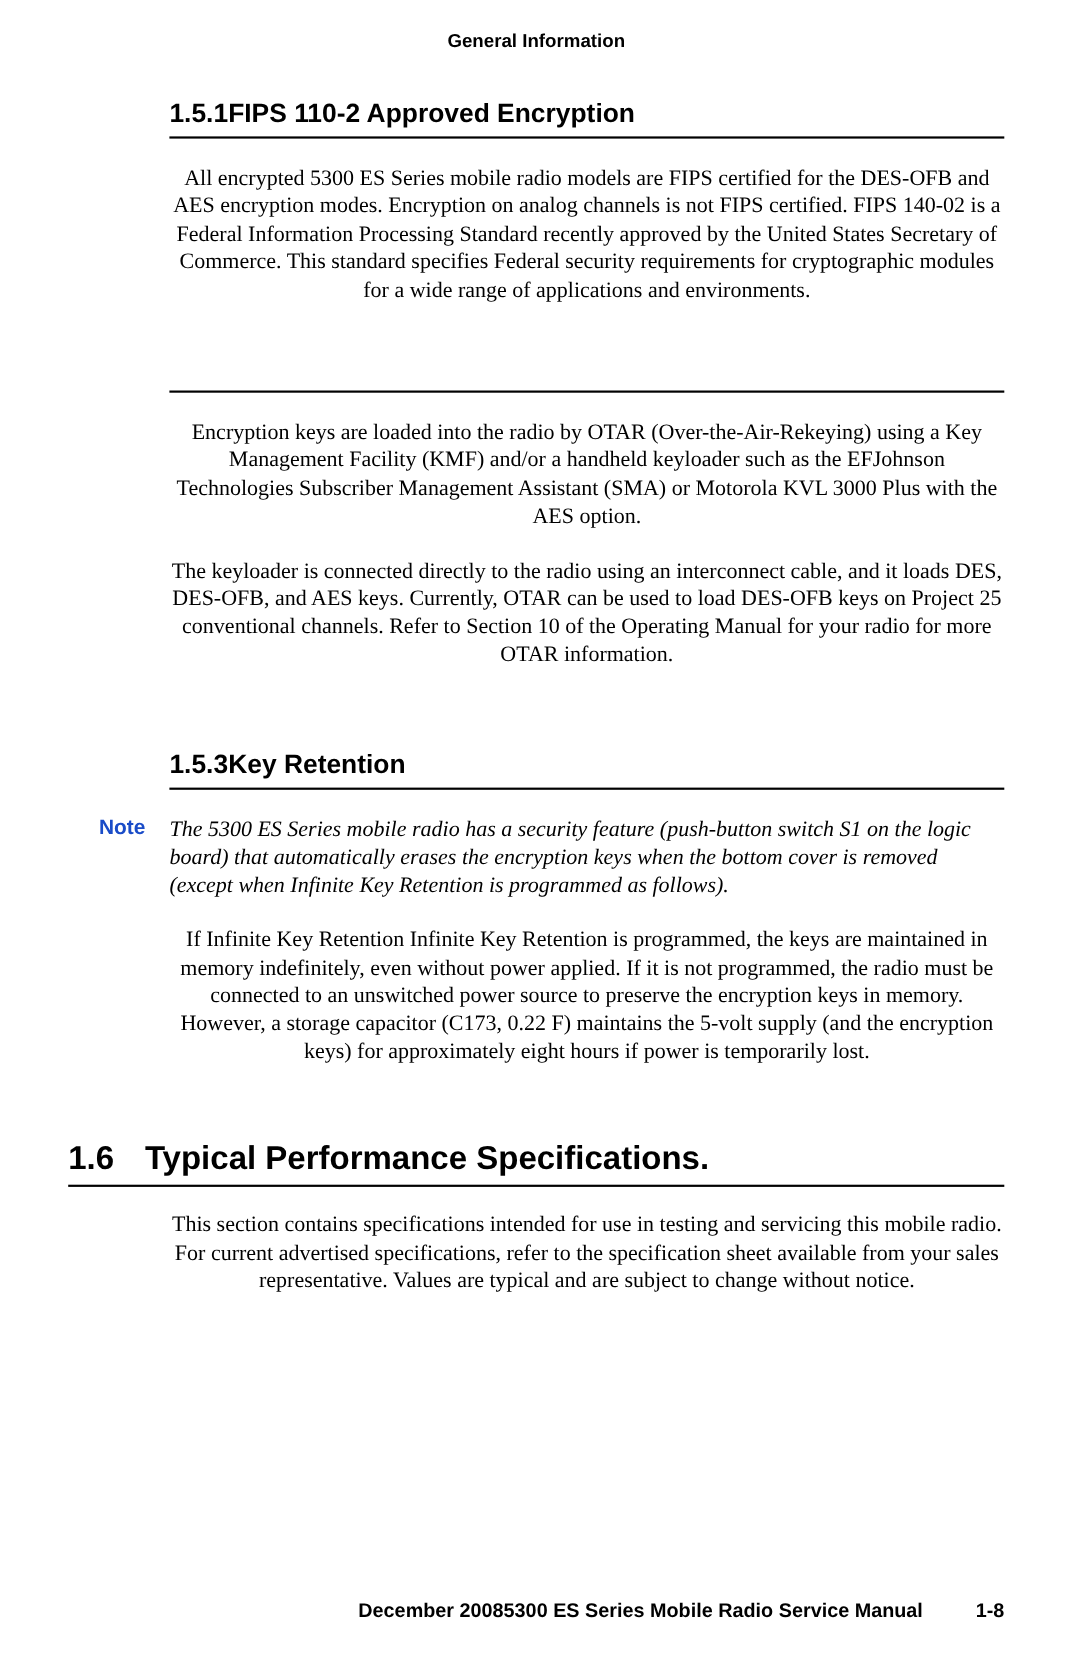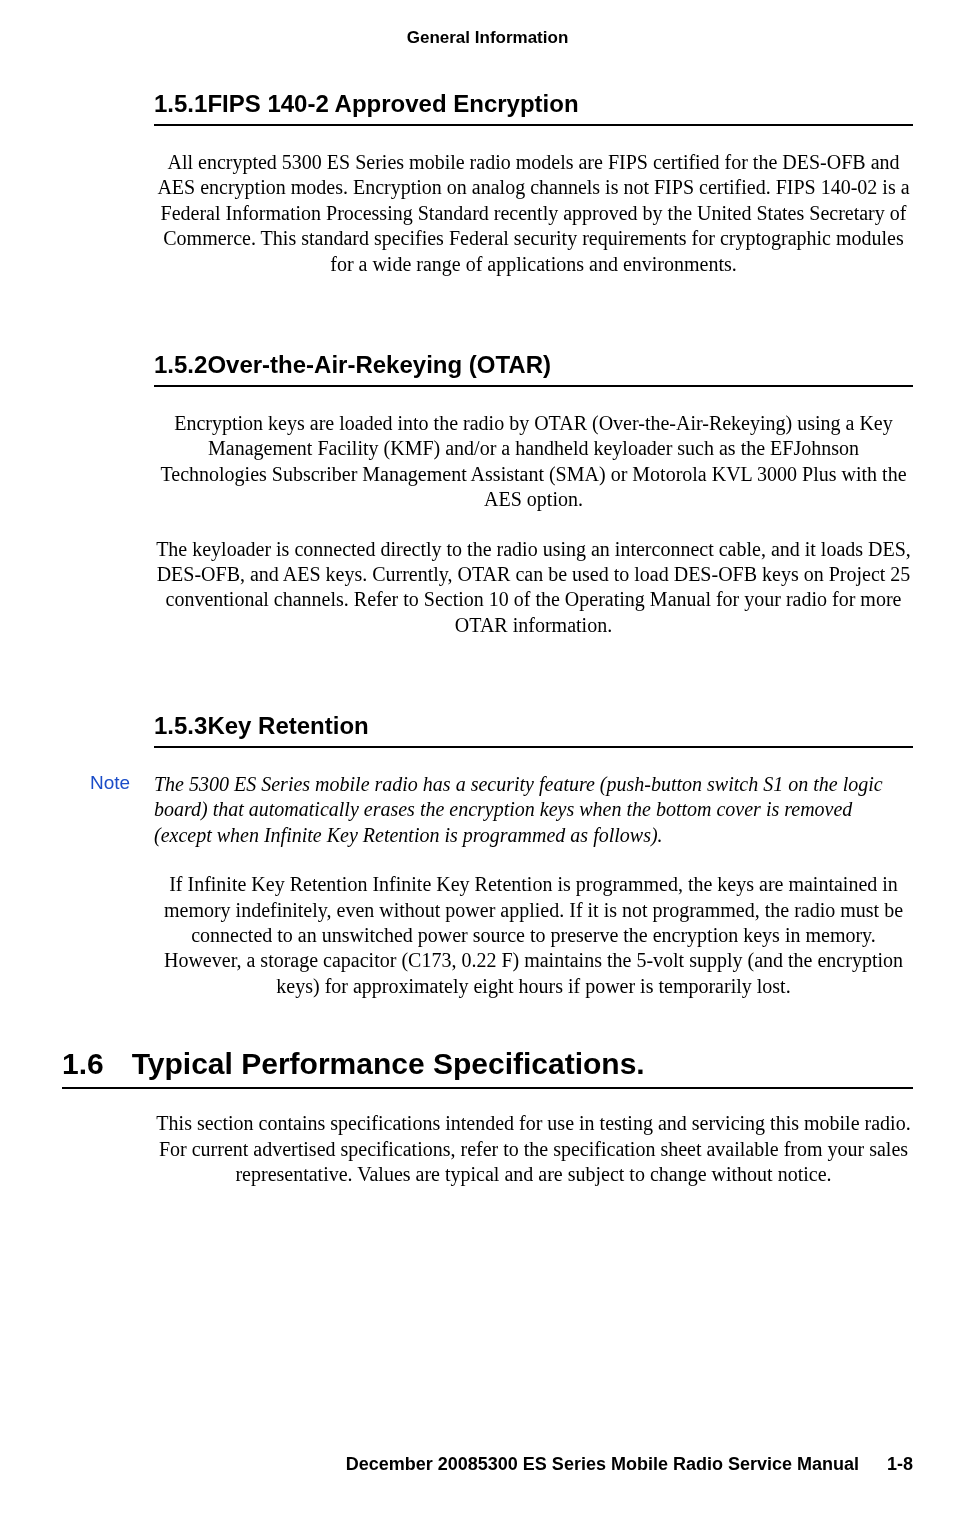--- a/index.html
+++ b/index.html
@@ -54,37 +54,37 @@
     }
     .note-block {
       position: relative;
       margin-bottom: 24px;
     }
     .note-label {
       position: absolute;
       left: -64px;
       top: 0;
       font-family: Arial, Helvetica, sans-serif;
-      font-weight: normal;
+      font-weight: bold;
       font-size: 19px;
       color: #1a4cc8;
     }
     .note-text {
       font-size: 20px;
       line-height: 1.27;
       font-style: italic;
     }
     .major-section {
       padding-left: 0;
     }
     .major-h1 {
       font-family: Arial, Helvetica, sans-serif;
       font-weight: bold;
       font-size: 30px;
-      margin-top: 48px;
+      margin-top: 68px;
       margin-bottom: 6px;
     }
     .major-h1 .num {
       display: inline-block;
       margin-right: 28px;
     }
     .major-rule {
       border: none;
       border-top: 2px solid #000;
       margin-bottom: 22px;
@@ -96,43 +96,41 @@
       left: 40px;
       right: 62px;
       display: flex;
       justify-content: flex-end;
       font-family: Arial, Helvetica, sans-serif;
       font-weight: bold;
       font-size: 18px;
     }
     .footer-right-group {
       display: flex;
+      gap: 20px;
     }
     .footer-pagenum {
       margin-left: 28px;
     }
   </style>
 </head>
 <body>
 
 <div class="header-right">General Information</div>
 
 <div class="content-area">
 
   <div class="section-h2">
-    <span class="num">1.5.1</span><span>FIPS 140-2 Approved Encryption</span>
+    <span class="num">1.5.1</span><span>FIPS 110-2 Approved Encryption</span>
   </div>
   <hr class="section-rule">
   <p class="body-para">All encrypted 5300 ES Series mobile radio models are FIPS certified for the DES-OFB and AES encryption modes. Encryption on analog channels is not FIPS certified. FIPS 140-02 is a Federal Information Processing Standard recently approved by the United States Secretary of Commerce. This standard specifies Federal security requirements for cryptographic modules for a wide range of applications and environments.</p>
 
   <div class="section-gap"></div>
 
-  <div class="section-h2">
-    <span class="num">1.5.2</span><span>Over-the-Air-Rekeying (OTAR)</span>
-  </div>
   <hr class="section-rule">
   <p class="body-para">Encryption keys are loaded into the radio by OTAR (Over-the-Air-Rekeying) using a Key Management Facility (KMF) and/or a handheld keyloader such as the EFJohnson Technologies Subscriber Management Assistant (SMA) or Motorola KVL 3000 Plus with the AES option.</p>
   <p class="body-para">The keyloader is connected directly to the radio using an interconnect cable, and it loads DES, DES-OFB, and AES keys. Currently, OTAR can be used to load DES-OFB keys on Project 25 conventional channels. Refer to Section 10 of the Operating Manual for your radio for more OTAR information.</p>
 
   <div class="section-gap"></div>
 
   <div class="section-h2">
     <span class="num">1.5.3</span><span>Key Retention</span>
   </div>
   <hr class="section-rule">

